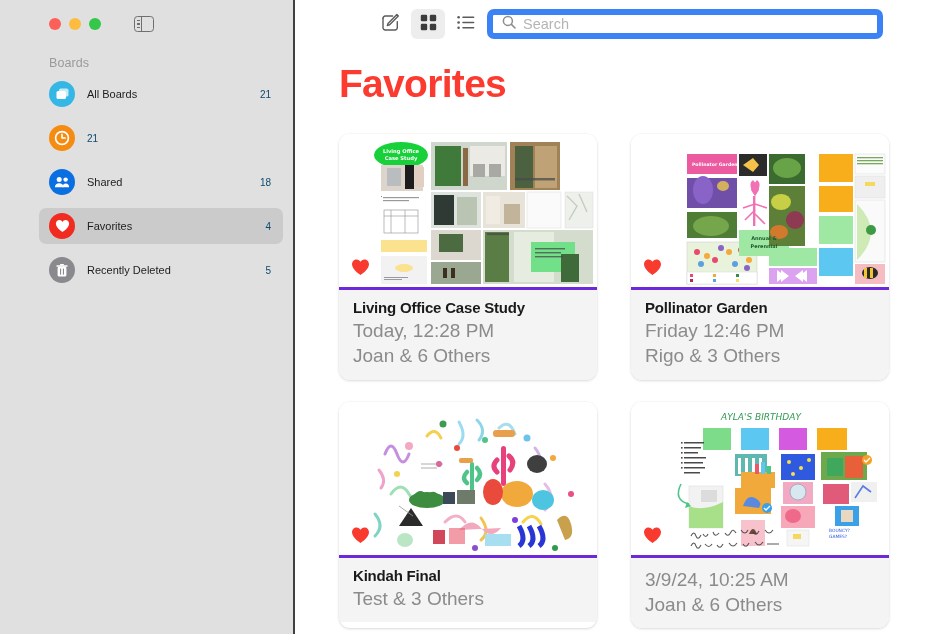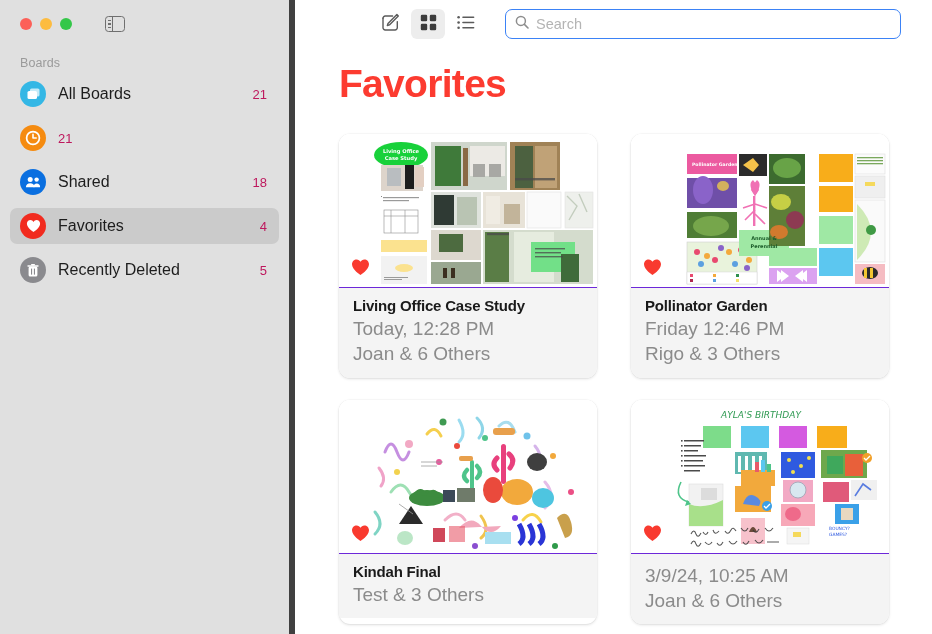--- a/index.html
+++ b/index.html
@@ -16,21 +16,22 @@
     background: #ffffff;
   }
 
   
   .sidebar {
     width: 295px;
     height: 634px;
     background: #e0e0e0;
     flex: 0 0 295px;
     position: relative;
-    border-right: 6px solid #404040;
+    border-right: 2px solid #404040;
+    padding-left: 29px;
   }
   .traffic-row {
     display: flex;
     align-items: center;
     height: 48px;
     padding-left: 20px;
     gap: 8px;
   }
   .dot { width: 12px; height: 12px; border-radius: 50%; }
   .dot.red    { background: #fc6058; }
@@ -80,28 +81,28 @@
     display: flex; align-items: center; justify-content: center;
     margin-right: 12px;
   }
   .ic-allboards { background: #34b7e5; }
   .ic-recents   { background: #f58b10; }
   .ic-shared    { background: #0a6fe0; }
   .ic-favorites { background: #f12b1f; }
   .ic-deleted   { background: #8a8a8e; }
   .nav-icon svg { display: block; }
   .nav-label {
-    font-size: 16px;
+    font-size: 11px;
     color: #1d1d1d;
     flex: 1 1 auto;
     white-space: nowrap;
   }
   .nav-count {
-    font-size: 13px;
-    color: #be185d;
+    font-size: 10px;
+    color: #0c4a6e;
   }
 
   
   .main {
     flex: 1 1 auto;
     height: 634px;
     background: #ffffff;
     position: relative;
     overflow: hidden;
   }
@@ -114,23 +115,22 @@
   }
   .tbtn {
     width: 34px; height: 30px;
     border-radius: 6px;
     display: flex; align-items: center; justify-content: center;
     border: none; background: transparent;
     cursor: default;
   }
   .tbtn.active { background: #ededed; }
   .search-box {
-    margin-left: 18px;
     width: 396px; height: 30px;
-    border: 1px solid #3b82f6;
+    border: 6px solid #3b82f6;
     border-radius: 7px;
     background: #ffffff;
     display: flex; align-items: center;
     padding: 0 9px;
     gap: 7px;
   }
   .search-placeholder {
     font-size: 14.5px;
     color: #b4b4b4;
   }
@@ -171,21 +171,21 @@
   .thumb-canvas svg { width: 100%; height: 100%; display: block; }
   .heart-badge {
     position: absolute;
     left: 12px; bottom: 10px;
     width: 19px; height: 19px;
     z-index: 5;
   }
   .card-info {
     background: #f4f4f4;
     padding: 9px 14px 11px 14px;
-    border-top: 1px solid #6d28d9;
+    border-top: 3px solid #6d28d9;
   }
   .card-title {
     font-size: 15px;
     font-weight: bold;
     color: #1a1a1a;
     letter-spacing: -0.2px;
     margin-bottom: 2px;
   }
   .card-date, .card-people {
     font-size: 19px;

